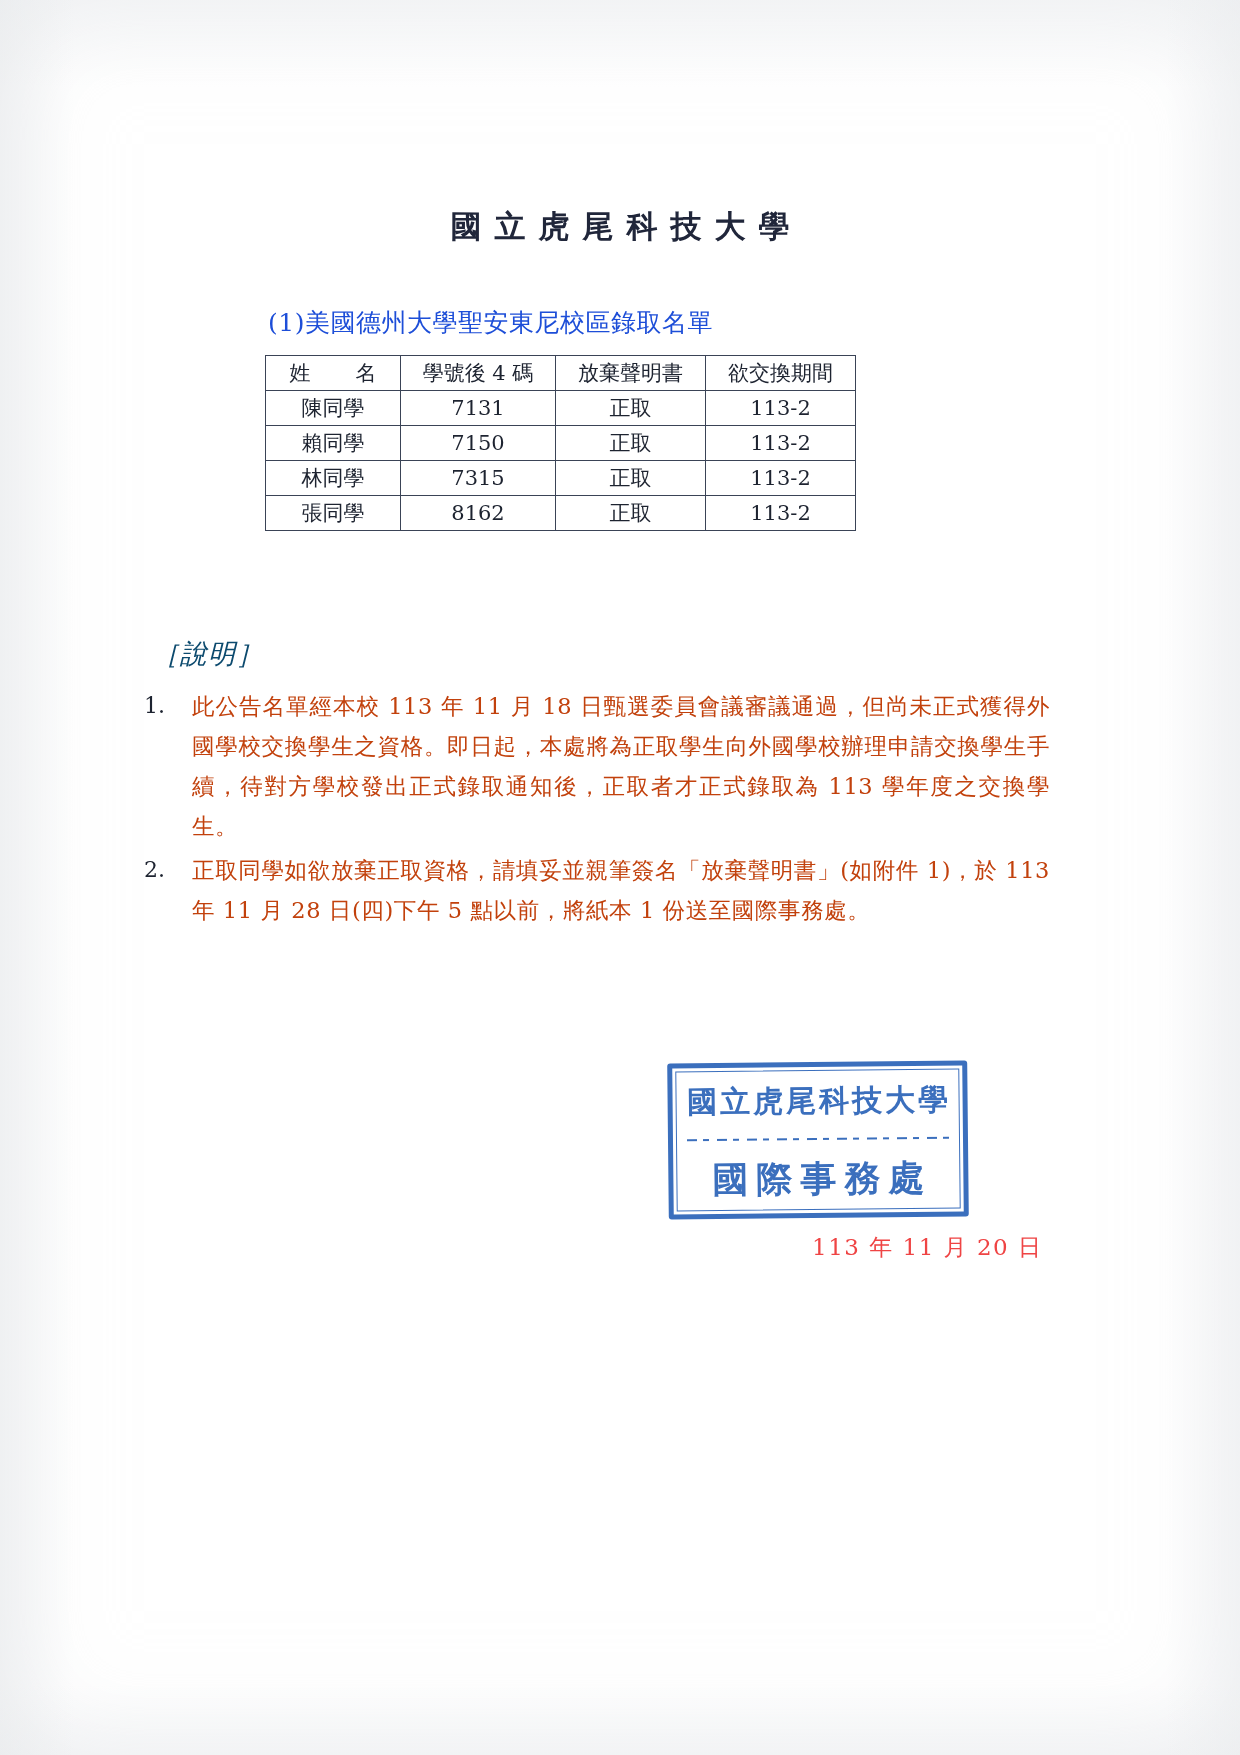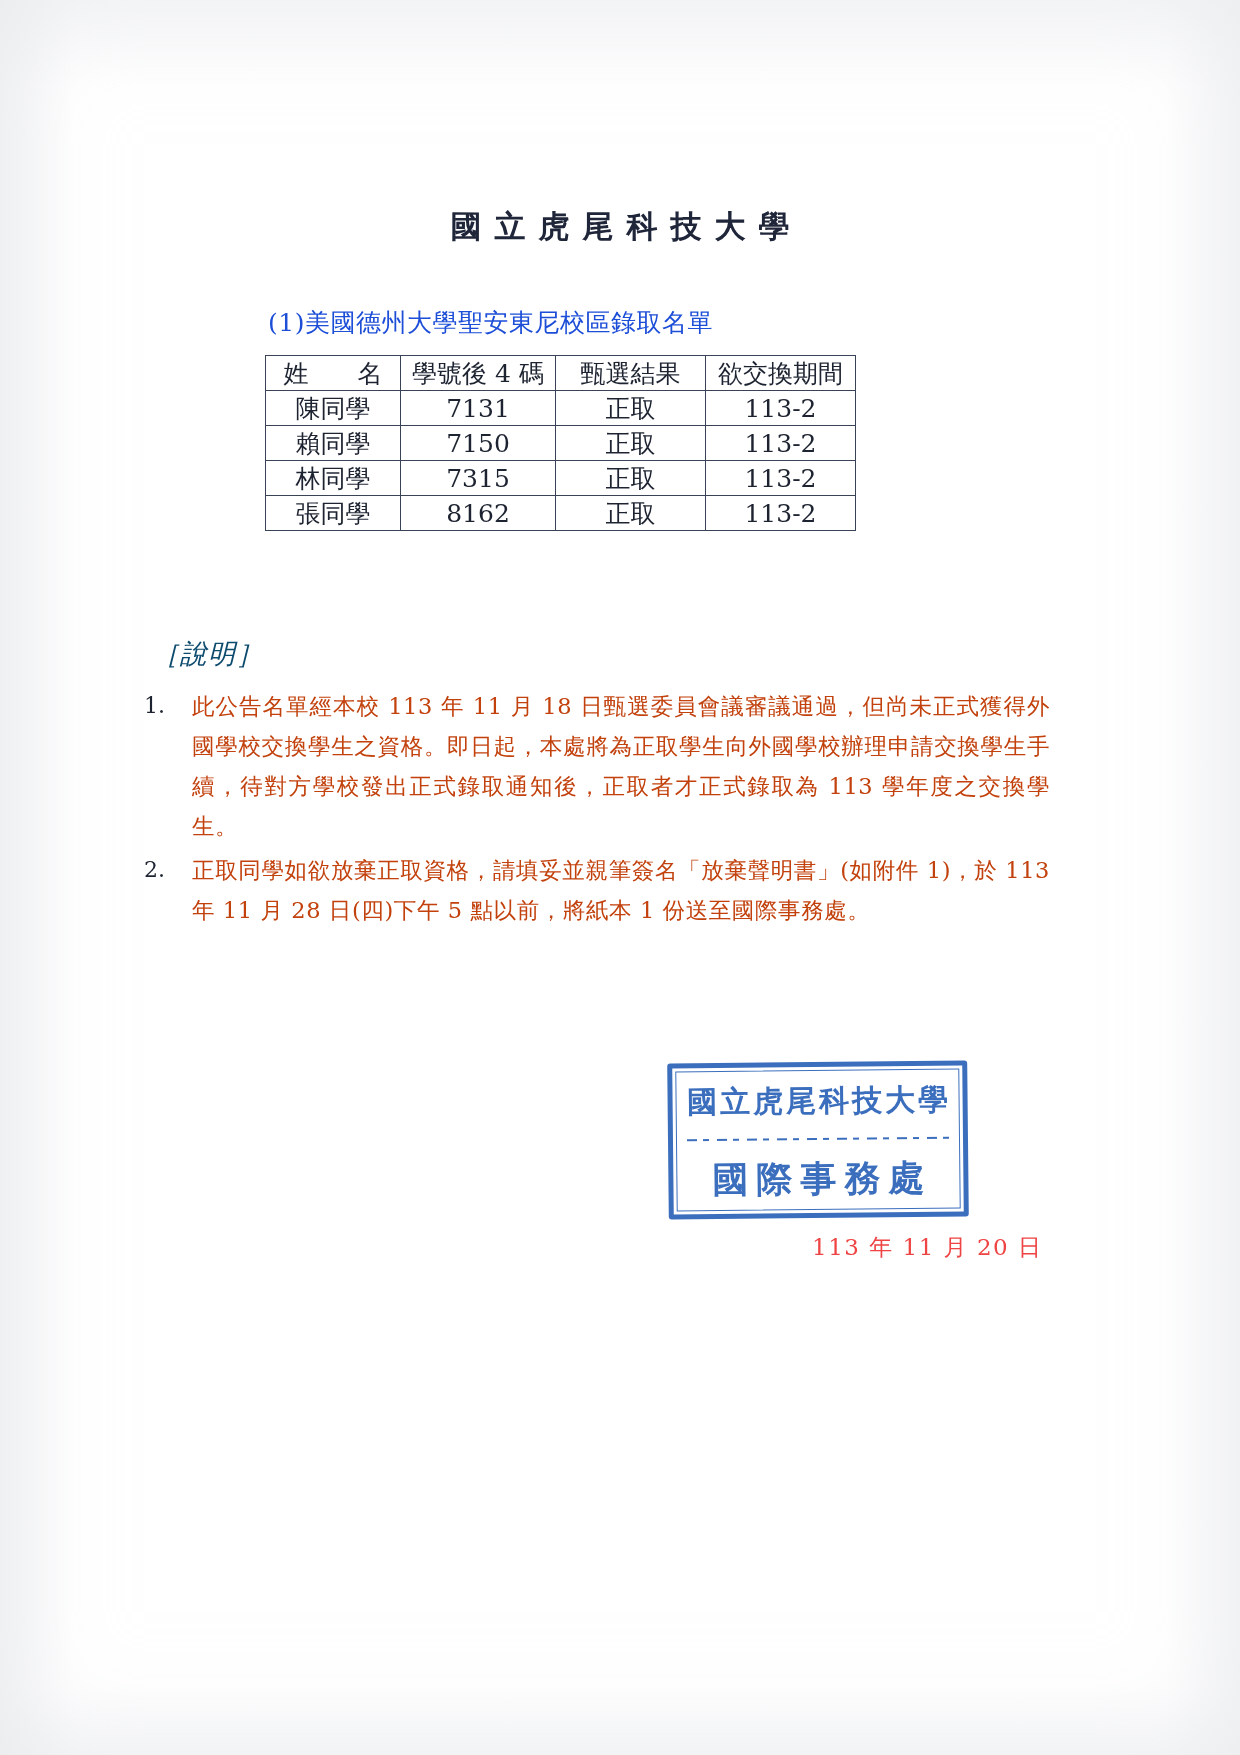--- a/index.html
+++ b/index.html
@@ -69,21 +69,21 @@
     left: 265px;
     width: 590px;
     border-collapse: collapse;
     table-layout: fixed;
   }
   .result-table td, .result-table th {
     border: 1.5px solid #3a4356;
     height: 34px;
     text-align: center;
     vertical-align: middle;
-    font-size: 25px;
+    font-size: 21px;
     font-weight: 500;
     color: #1d2330;
     padding: 0;
   }
   .result-table th {
     font-weight: 500;
   }
   .col-name { width: 135px; }
   .col-id   { width: 155px; }
   .col-res  { width: 150px; }
@@ -203,21 +203,21 @@
     <colgroup>
       <col class="col-name">
         <col class="col-id">
         <col class="col-res">
         <col class="col-term">
     </colgroup>
     <thead>
       <tr>
         <th class="hdr-name">姓　名</th>
         <th>學號後 4 碼</th>
-        <th>甄選結果</th>
+        <th>放棄聲明書</th>
         <th>欲交換期間</th>
       </tr>
     </thead>
     <tbody>
       <tr>
         <td>陳同學</td>
         <td>7131</td>
         <td>正取</td>
         <td>113-2</td>
       </tr>

